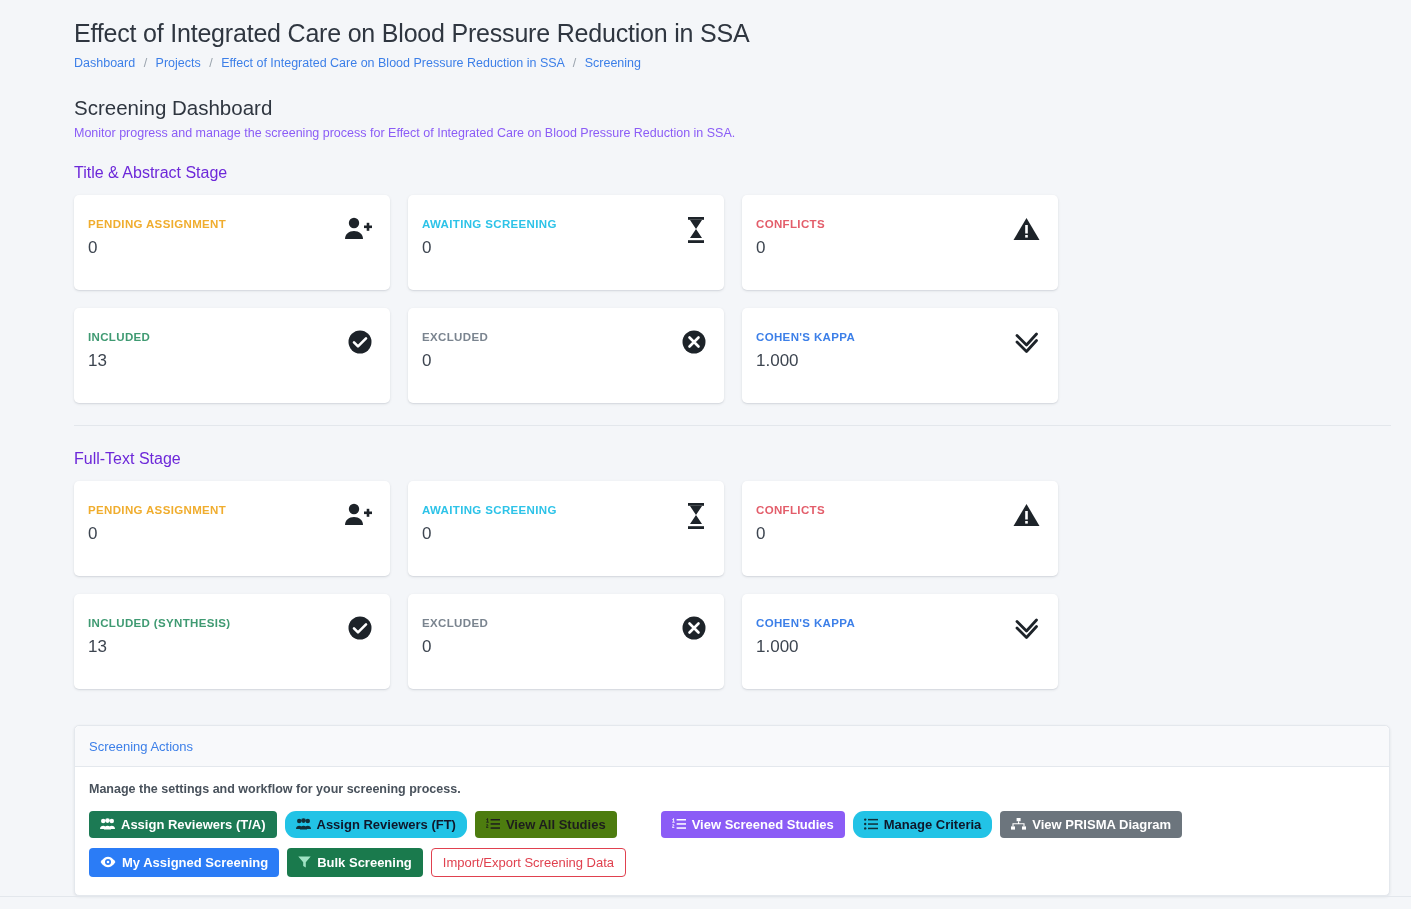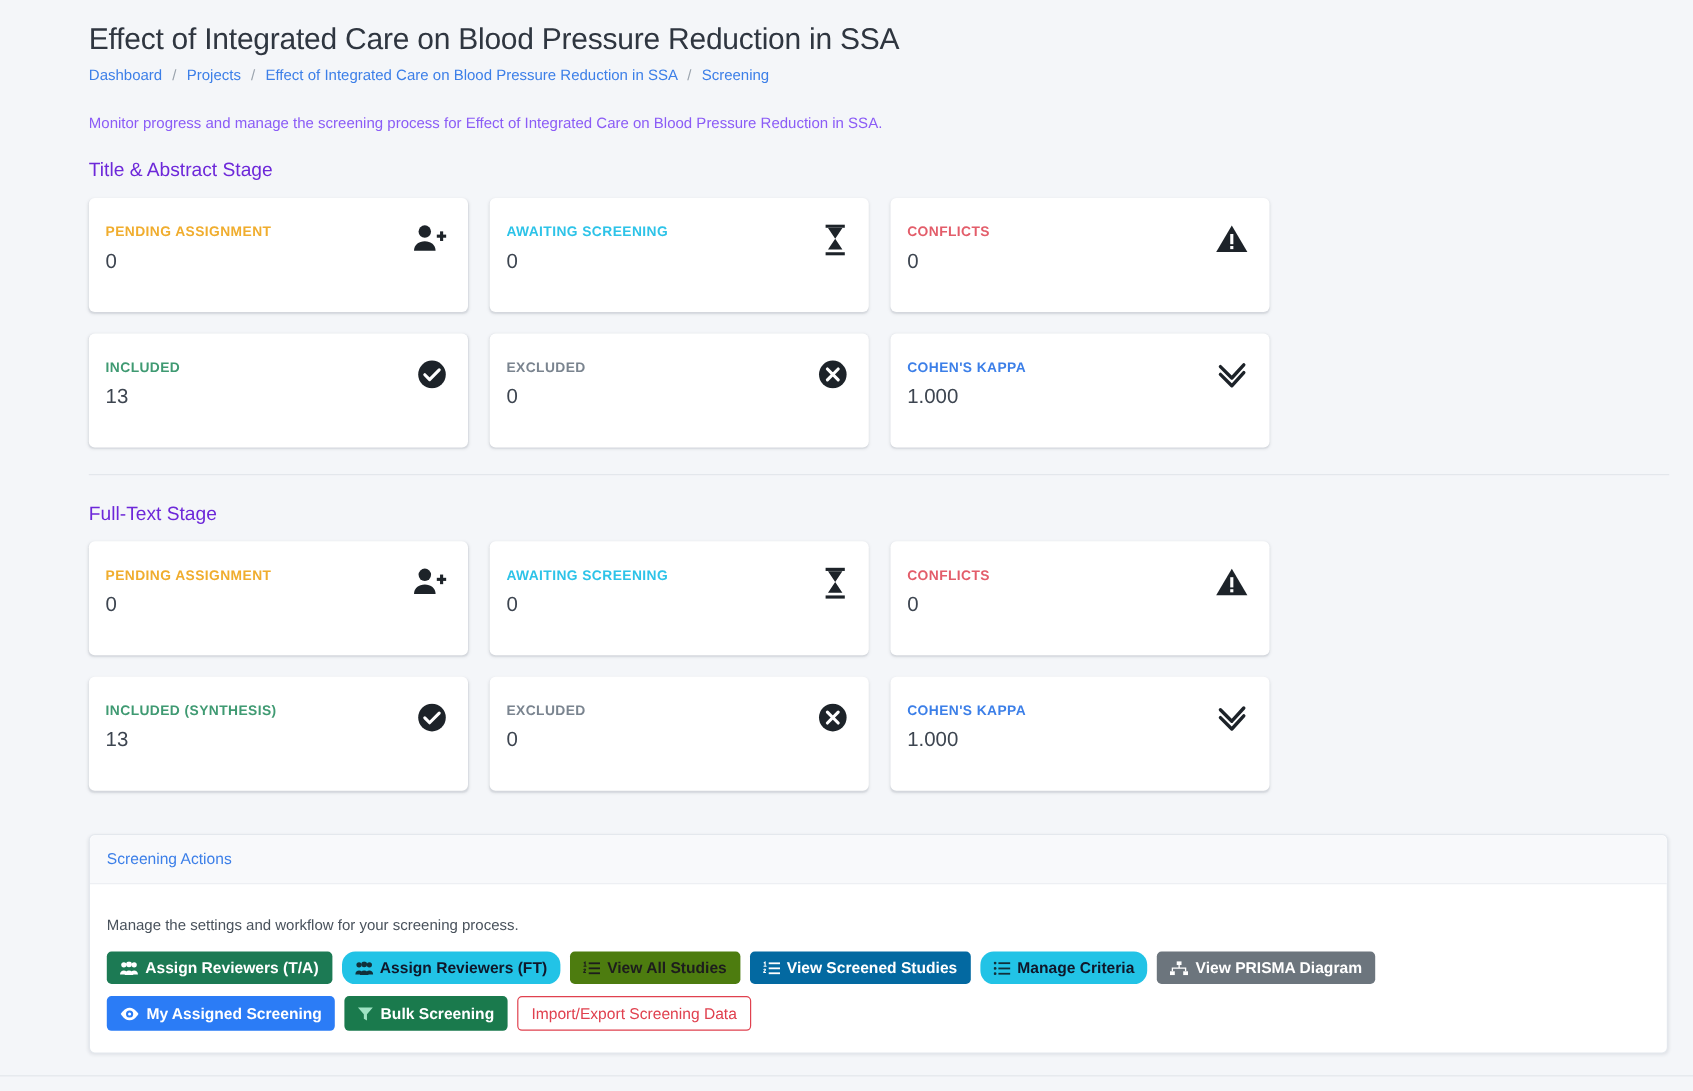--- a/index.html
+++ b/index.html
@@ -70,29 +70,29 @@
     background: #fff; border: 1px solid #e4e8ed; border-radius: 5px;
     box-shadow: 0 1px 3px rgba(20,30,50,0.09);
     width: 1316px; margin-top: 36px;
   }
   .panel-head {
     background: #f8f9fb; border-bottom: 1px solid #e4e8ed;
     padding: 11px 14px; border-radius: 5px 5px 0 0;
   }
   .panel-head-title { font-size: 13px; color: #3c7fe8; }
   .panel-body { padding: 15px 14px 18px 14px; }
-  .panel-desc { font-size: 12.5px; color: #49525c; margin: 12px 0 15px 0; }
+  .panel-desc { font-size: 12.5px; color: #49525c; margin: 0 0 15px 0; font-weight: bold; }
   .btn-row { display: flex; flex-wrap: wrap; gap: 8px; margin-bottom: 10px; }
   .btn-row:last-child { margin-bottom: 0; }
 
   .btn-sm { padding: 7px 11px; font-size: 13px; border-radius: 4px; }
   .bg-green   { background: #1c7a54; }
   .bg-cyan    { background: #22c3e6; color: #0f172a; border-radius: 11px; }
   .bg-amber   { background: #4d7c0f; color: #1d1d1d; }
-  .bg-dark    { background: #0369a1; }
+  .bg-dark    { background: #8b5cf6; margin-left: 36px; }
   .bg-gray    { background: #6c757d; }
   .bg-blue    { background: #2b7cf6; }
   .bg-green2  { background: #1a7a4d; }
   .btn-outline-danger {
     background: #fff; color: #e0414f; border: 1px solid #e0414f; font-weight: 400;
   }
   .bottom-rule {
     position: absolute; left: 0; right: 0; top: 896px;
     border-top: 1px solid #e3e7ec;
   }
@@ -110,20 +110,21 @@
       <span class="sep">/</span>
       <a href="#">Projects</a>
       <span class="sep">/</span>
       <a href="#">Effect of Integrated Care on Blood Pressure Reduction in SSA</a>
       <span class="sep">/</span>
       <a href="#">Screening</a>
     </nav>
 
     <div class="dash-head">
       <div>
+        <h2 class="dash-title">Screening Dashboard</h2>
         <p class="dash-sub">Monitor progress and manage the screening process for Effect of Integrated Care on Blood Pressure Reduction in SSA.</p>
       </div>
     </div>
 
     <h3 class="section-title">Title &amp; Abstract Stage</h3>
 
     <div class="cards">
 
       <div class="card">
         <div class="card-label lbl-warning">Pending Assignment</div>

